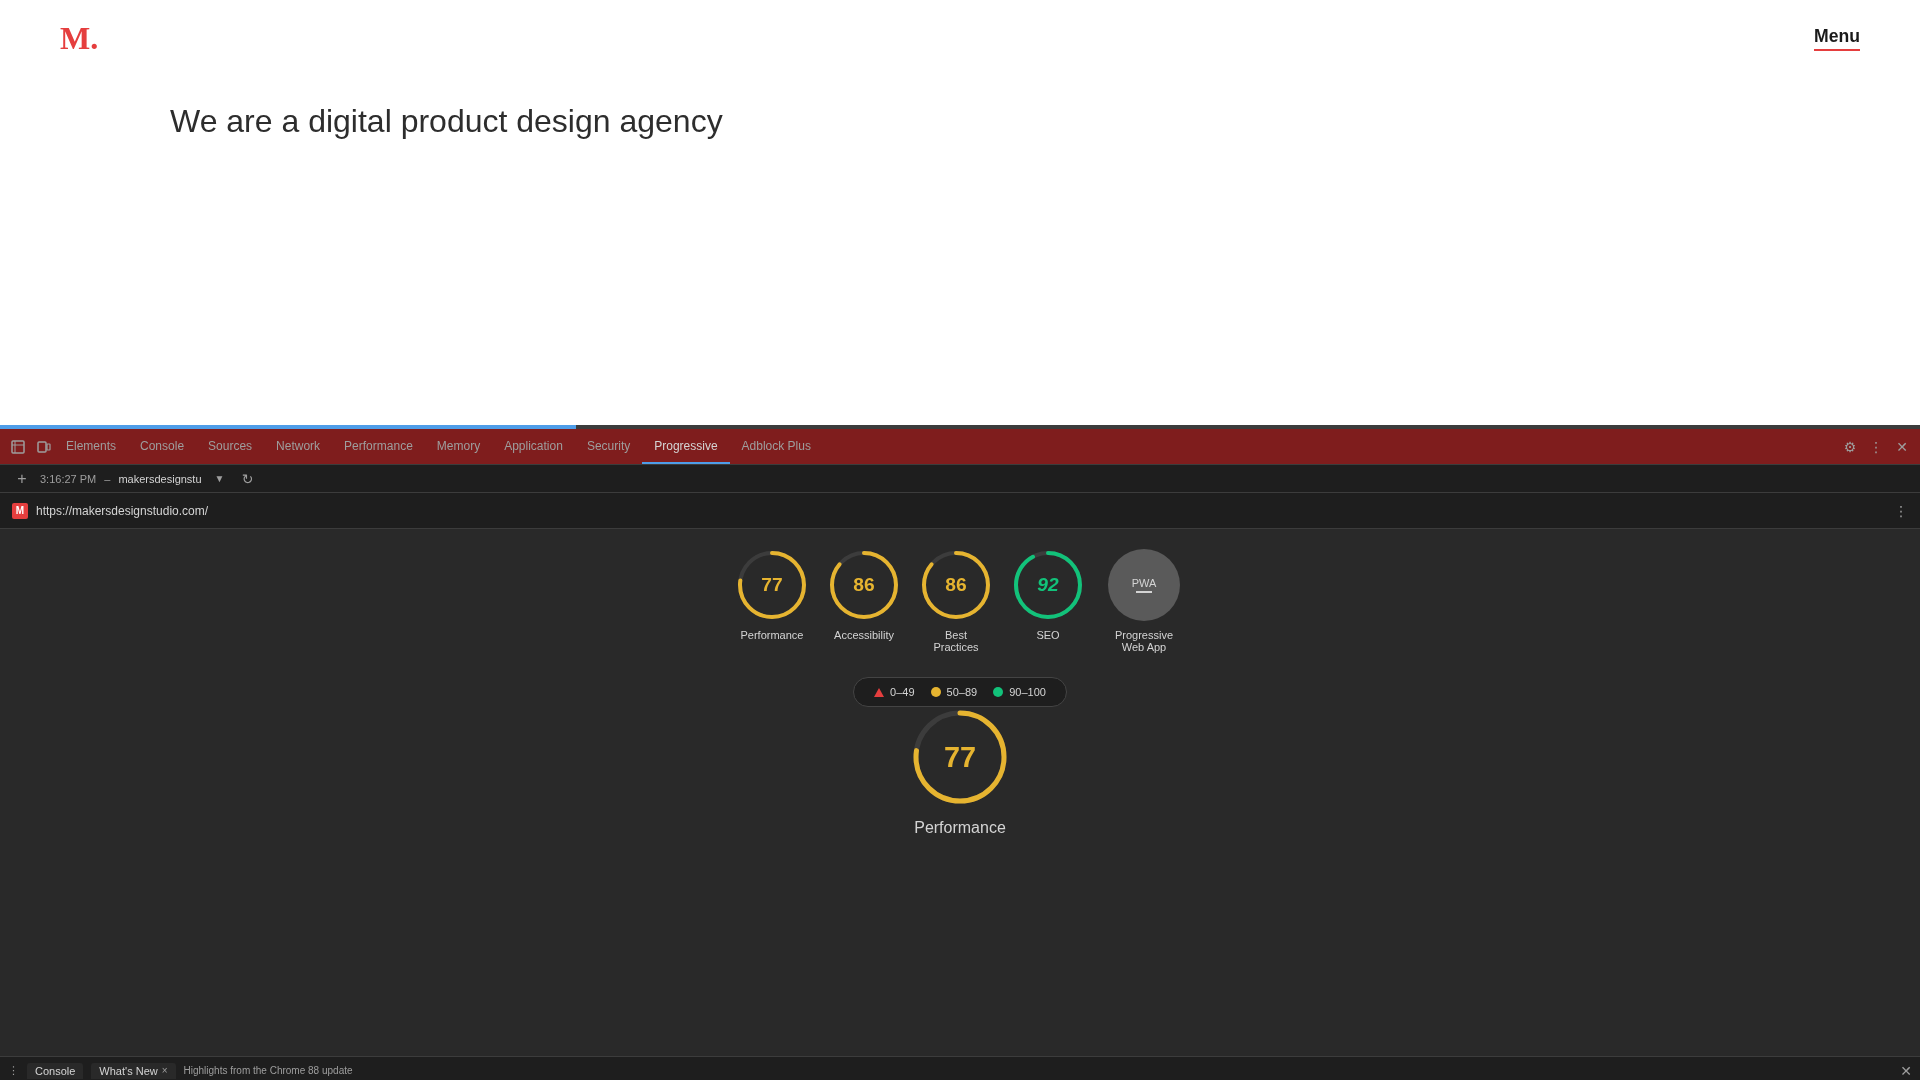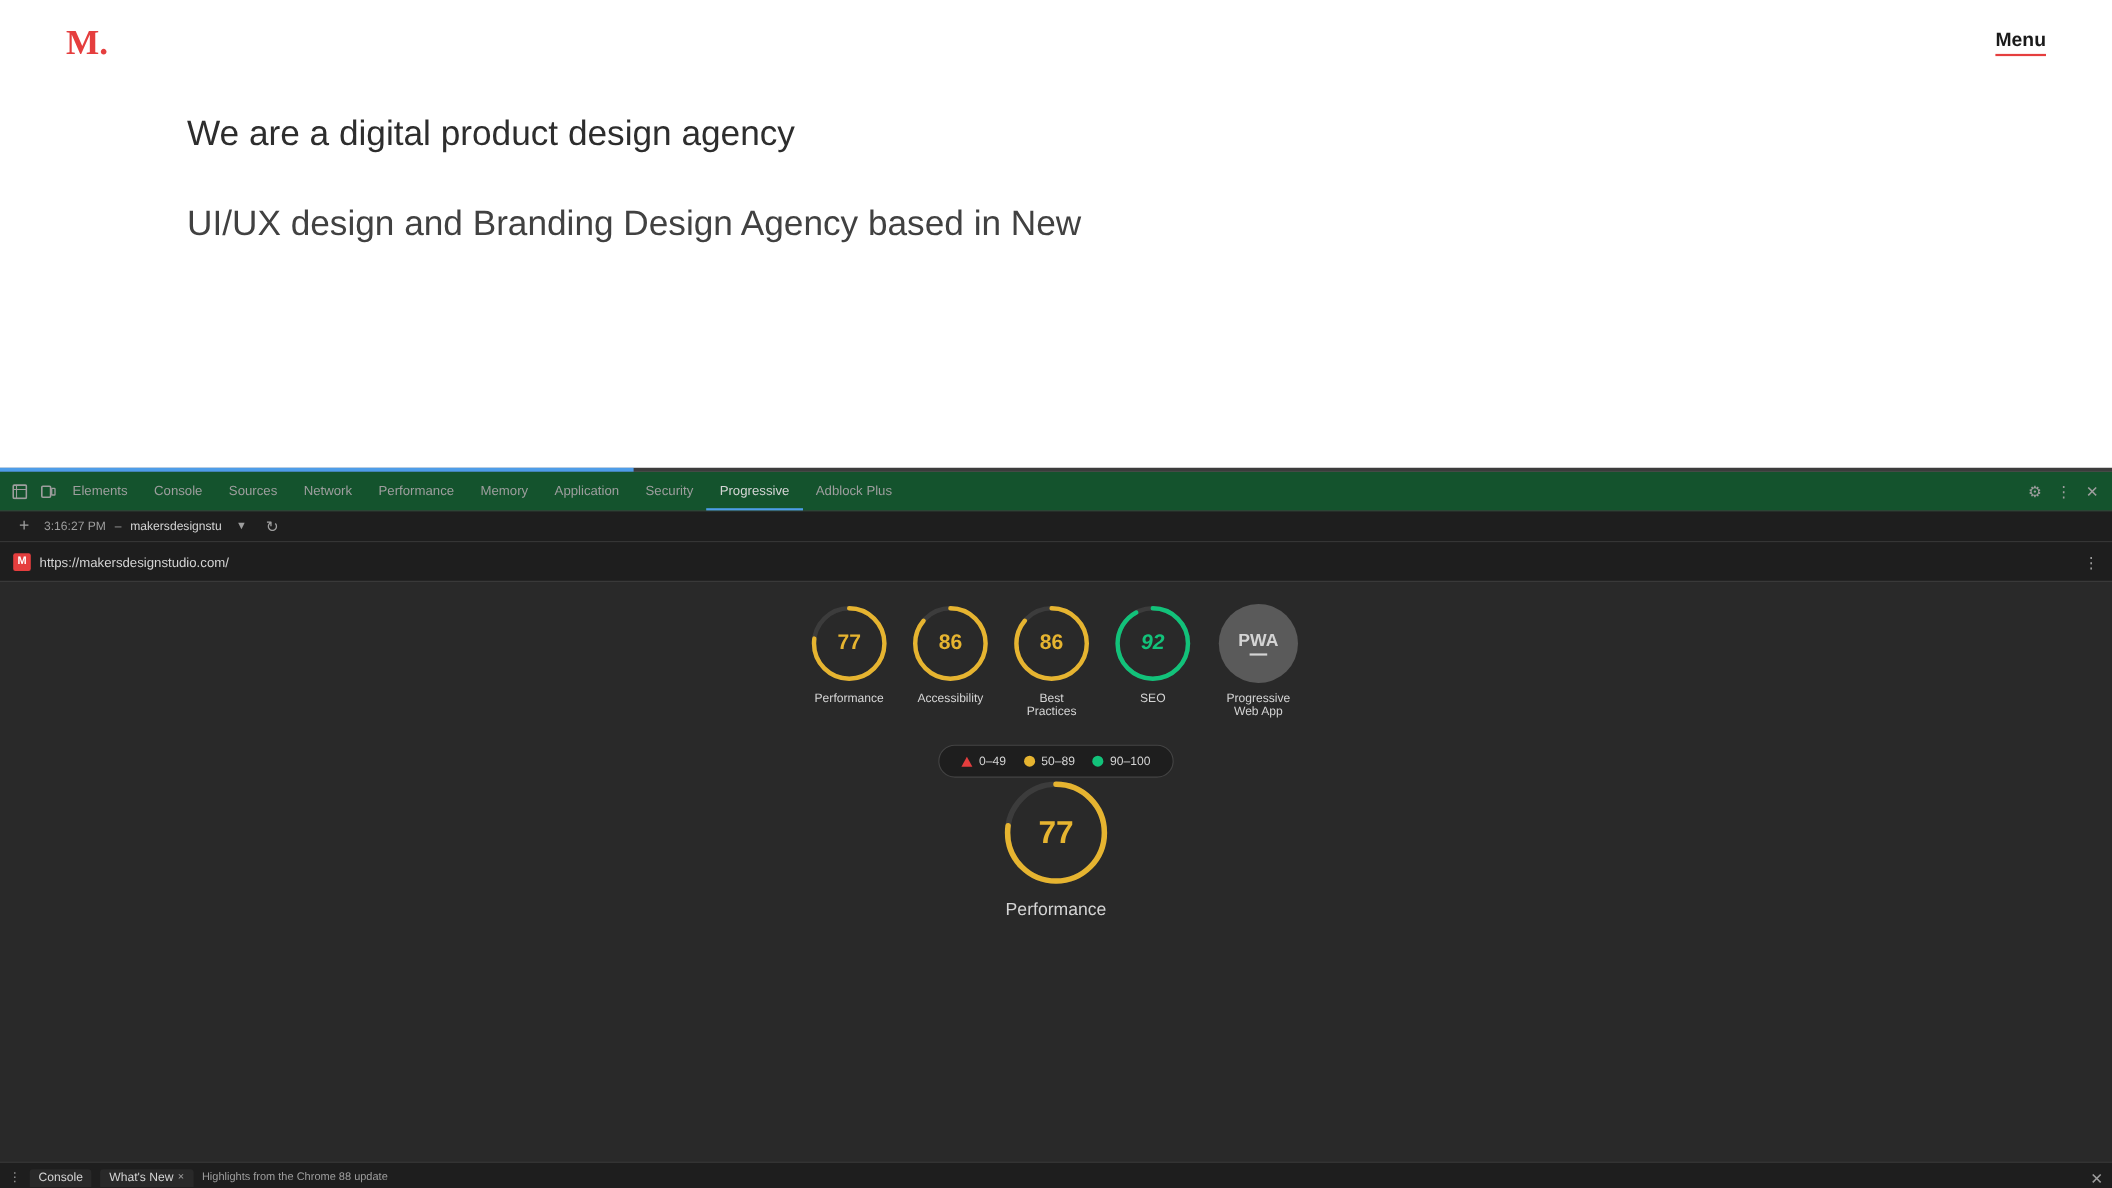--- a/index.html
+++ b/index.html
@@ -93,21 +93,21 @@
       width: 1920px;
       background: #292929;
       color: #d4d4d4;
       display: flex;
       flex-direction: column;
       height: 655px;
     }
 
     
     .devtools-topbar {
-      background: #14532d;
+      background: #7f1d1d;
       height: 36px;
       display: flex;
       align-items: center;
       justify-content: space-between;
       padding: 0 8px;
       border-bottom: 1px solid #3c3c3c;
     }
 
     .devtools-controls-left {
       display: flex;
@@ -262,22 +262,22 @@
       border-radius: 50%;
       background: #5a5a5a;
       display: flex;
       flex-direction: column;
       align-items: center;
       justify-content: center;
       gap: 2px;
     }
 
     .pwa-text {
-      font-size: 16px;
-      font-weight: 700;
+      font-size: 11px;
+      font-weight: 400;
       color: #d4d4d4;
     }
 
     .pwa-dash {
       width: 16px;
       height: 2px;
       background: #d4d4d4;
     }
 
     
@@ -419,21 +419,20 @@
     <div class="site-logo">
       <span>M</span><span style="color:#e53e3e;">.</span>
     </div>
     <div class="site-menu">Menu</div>
   </div>
   <div class="site-hero">
     <div class="site-subhead">
       <span>We are a digital product design agency</span><br>
     </div>
   </div>
-  <div class="site-partial-text">UI/UX design and Branding Design Agency based in New</div>
 </div>
 
 <div class="loading-bar">
   <div class="loading-bar-inner"></div>
 </div>
 
 <div id="devtools">
 
   <div class="devtools-topbar">
     <div class="devtools-controls-left">

